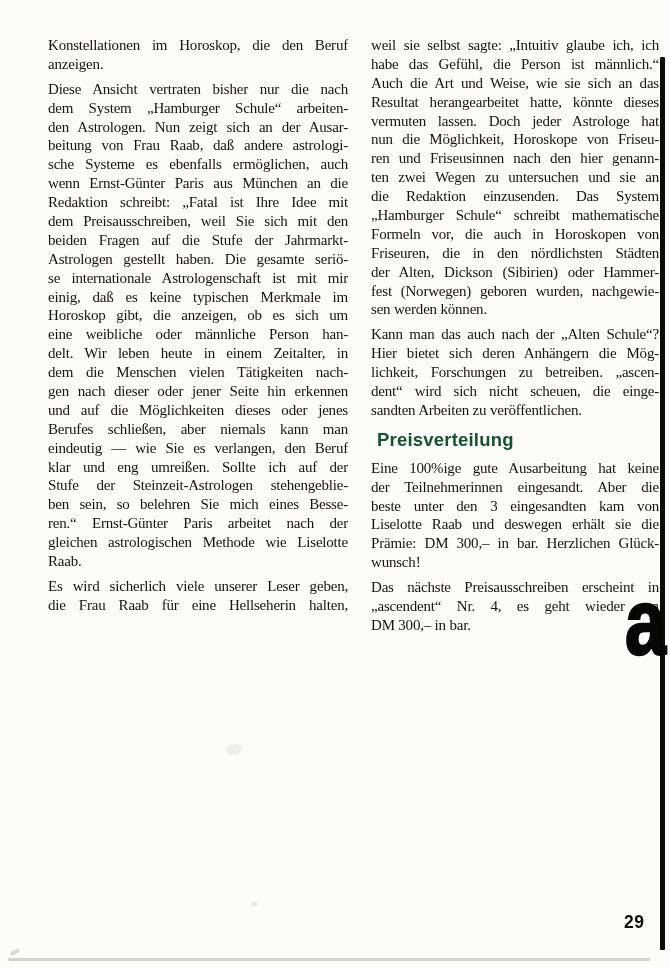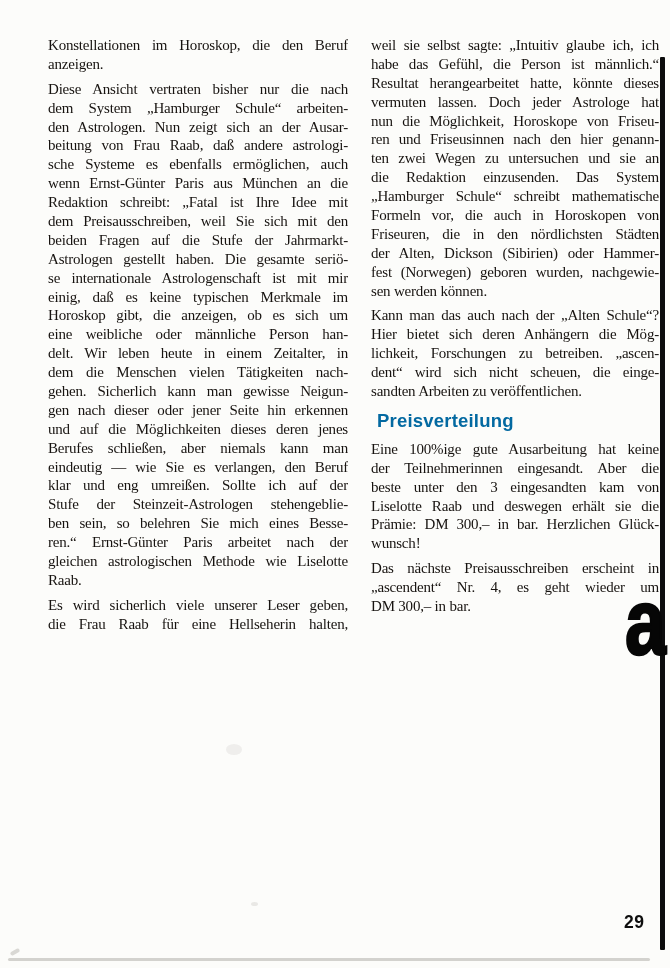--- a/index.html
+++ b/index.html
@@ -44,21 +44,21 @@
   .ln-last {
     text-align-last: left;
     -moz-text-align-last: left;
   }
 
   .section-heading {
     font-family: "Liberation Sans", "DejaVu Sans", sans-serif;
     font-weight: bold;
     font-size: 18.5px;
     letter-spacing: 0.2px;
-    color: #0369a1;
+    color: #14532d;
     margin: 9px 0 8px 6px;
     line-height: 22px;
   }
 
   .edge-line {
     position: absolute;
     left: 660px;
     top: 57px;
     width: 5px;
     height: 893px;
@@ -150,42 +150,42 @@
         <div class="ln">Redaktion schreibt: „Fatal ist Ihre Idee mit</div>
         <div class="ln">dem Preisausschreiben, weil Sie sich mit den</div>
         <div class="ln">beiden Fragen auf die Stufe der Jahrmarkt-</div>
         <div class="ln">Astrologen gestellt haben. Die gesamte seriö-</div>
         <div class="ln">se internationale Astrologenschaft ist mit mir</div>
         <div class="ln">einig, daß es keine typischen Merkmale im</div>
         <div class="ln">Horoskop gibt, die anzeigen, ob es sich um</div>
         <div class="ln">eine weibliche oder männliche Person han-</div>
         <div class="ln">delt. Wir leben heute in einem Zeitalter, in</div>
         <div class="ln">dem die Menschen vielen Tätigkeiten nach-</div>
-        <div class="ln">gehen. Sicherlich kann man gewisse Neigun-</div>
         <div class="ln">gen nach dieser oder jener Seite hin erkennen</div>
-        <div class="ln">und auf die Möglichkeiten dieses deren jenes</div>
+        <div class="ln">und auf die Möglichkeiten dieses oder jenes</div>
         <div class="ln">Berufes schließen, aber niemals kann man</div>
         <div class="ln">eindeutig — wie Sie es verlangen, den Beruf</div>
         <div class="ln">klar und eng umreißen. Sollte ich auf der</div>
         <div class="ln">Stufe der Steinzeit-Astrologen stehengeblie-</div>
         <div class="ln">ben sein, so belehren Sie mich eines Besse-</div>
         <div class="ln">ren.“ Ernst-Günter Paris arbeitet nach der</div>
         <div class="ln">gleichen astrologischen Methode wie Liselotte</div>
         <div class="ln ln-last">Raab.</div>
       </div>
     <div class="para">
         <div class="ln">Es wird sicherlich viele unserer Leser geben,</div>
         <div class="ln">die Frau Raab für eine Hellseherin halten,</div>
       </div>
   </div>
 
   <div class="col col-right">
     <div class="para">
         <div class="ln">weil sie selbst sagte: „Intuitiv glaube ich, ich</div>
         <div class="ln">habe das Gefühl, die Person ist männlich.“</div>
+        <div class="ln">Auch die Art und Weise, wie sie sich an das</div>
         <div class="ln">Resultat herangearbeitet hatte, könnte dieses</div>
         <div class="ln">vermuten lassen. Doch jeder Astrologe hat</div>
         <div class="ln">nun die Möglichkeit, Horoskope von Friseu-</div>
         <div class="ln">ren und Friseusinnen nach den hier genann-</div>
         <div class="ln">ten zwei Wegen zu untersuchen und sie an</div>
         <div class="ln">die Redaktion einzusenden. Das System</div>
         <div class="ln">„Hamburger Schule“ schreibt mathematische</div>
         <div class="ln">Formeln vor, die auch in Horoskopen von</div>
         <div class="ln">Friseuren, die in den nördlichsten Städten</div>
         <div class="ln">der Alten, Dickson (Sibirien) oder Hammer-</div>

